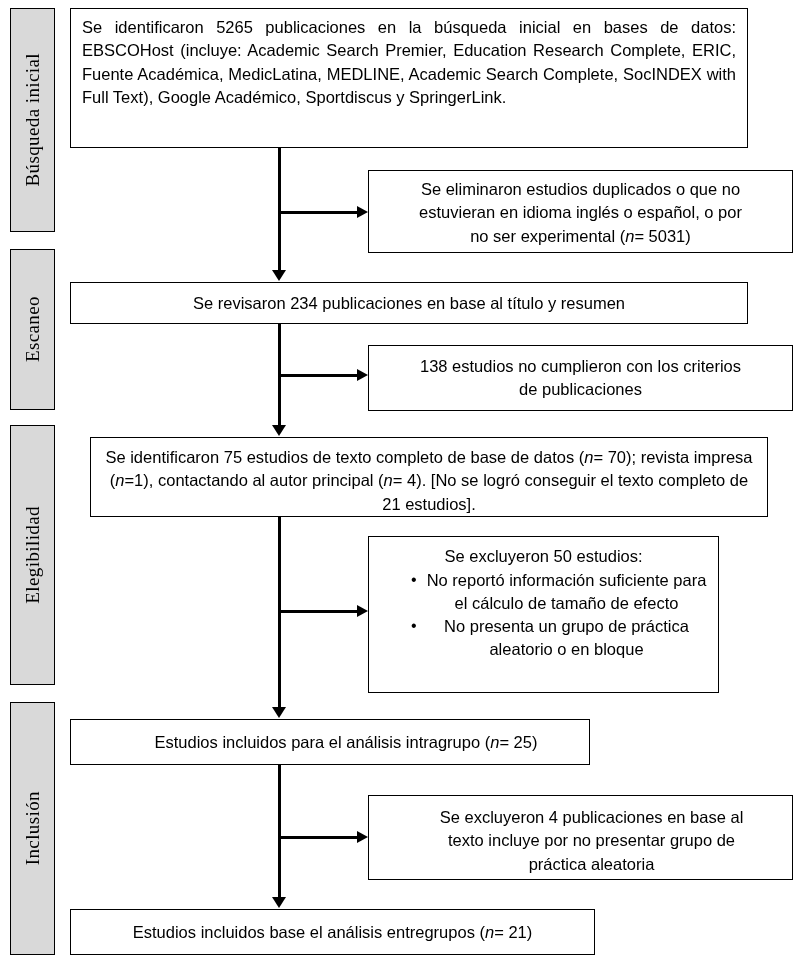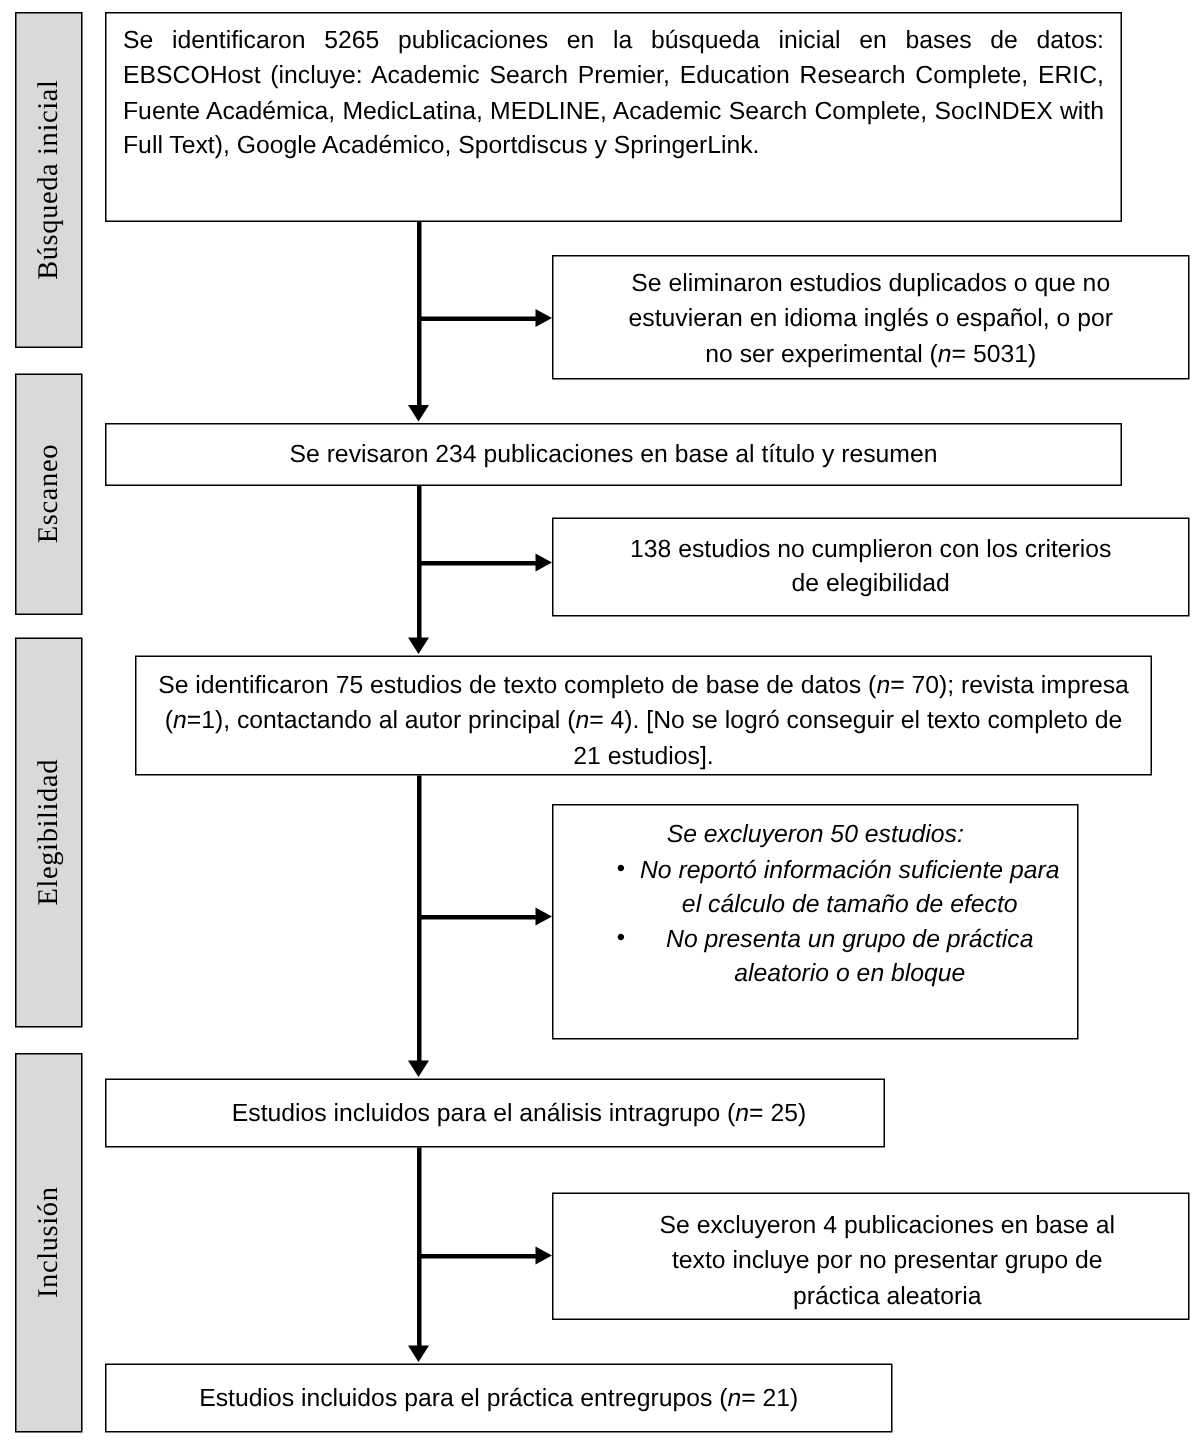--- a/index.html
+++ b/index.html
@@ -114,37 +114,37 @@
 
   <div class="vline" style="left:278px;top:324px;width:3px;height:104px;"></div>
   <div class="arrow-down" style="left:272px;top:425px;"></div>
 
   <div class="hline" style="left:278px;top:374px;width:82px;height:3px;"></div>
   <div class="arrow-right" style="left:357px;top:369px;"></div>
 
   <div class="box center" style="left:368px;top:345px;width:425px;height:66px;">
     <div class="inner" style="padding-top:9px;">
       <span>138 estudios no cumplieron con los criterios</span><br>
-      <span>de elegibilidad</span>
+      <span>de publicaciones</span>
     </div>
   </div>
 
   <div class="box center" style="left:70px;top:437px;width:678px;height:80px;margin-left:20px;">
     <div class="inner" style="padding:8px 14px;">
       <span>Se identificaron 75 estudios de texto completo de base de datos (</span><i class="n">n</i><span>= 70); revista impresa (</span><i class="n">n</i><span>=1), contactando al autor principal (</span><i class="n">n</i><span>= 4). [No se logró conseguir el texto completo de 21 estudios].</span>
     </div>
   </div>
 
   <div class="vline" style="left:278px;top:517px;width:3px;height:193px;"></div>
   <div class="arrow-down" style="left:272px;top:707px;"></div>
 
   <div class="hline" style="left:278px;top:610px;width:82px;height:3px;"></div>
   <div class="arrow-right" style="left:357px;top:605px;"></div>
 
-  <div class="box left" style="left:368px;top:536px;width:351px;height:157px;font-style:italic;">
+  <div class="box left" style="left:368px;top:536px;width:351px;height:157px;">
     <div class="inner" style="padding:8px 10px;">
       <div>Se excluyeron 50 estudios:</div>
       <ul class="blist">
         <li>No reportó información suficiente para el cálculo de tamaño de efecto</li>
         <li>No presenta un grupo de práctica aleatorio o en bloque</li>
       </ul>
     </div>
   </div>
 
   <div class="box center" style="left:70px;top:719px;width:520px;height:46px;padding-left:32px;">
@@ -162,17 +162,17 @@
   <div class="box center" style="left:368px;top:795px;width:425px;height:85px;padding-left:22px;">
     <div class="inner" style="padding-top:10px;">
       <span>Se excluyeron 4 publicaciones en base al</span><br>
       <span>texto incluye por no presentar grupo de</span><br>
       <span>práctica aleatoria</span>
     </div>
   </div>
 
   <div class="box center" style="left:70px;top:909px;width:525px;height:46px;">
     <div class="inner" style="padding-top:11px;">
-      <span>Estudios incluidos para el práctica entregrupos (</span><i class="n">n</i><span>= 21)</span>
+      <span>Estudios incluidos base el análisis entregrupos (</span><i class="n">n</i><span>= 21)</span>
     </div>
   </div>
 
 </div>
 
 </body></html>

